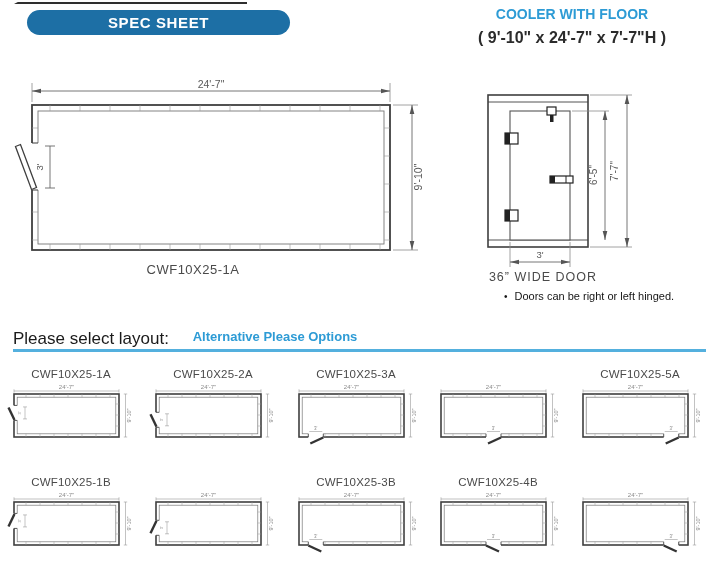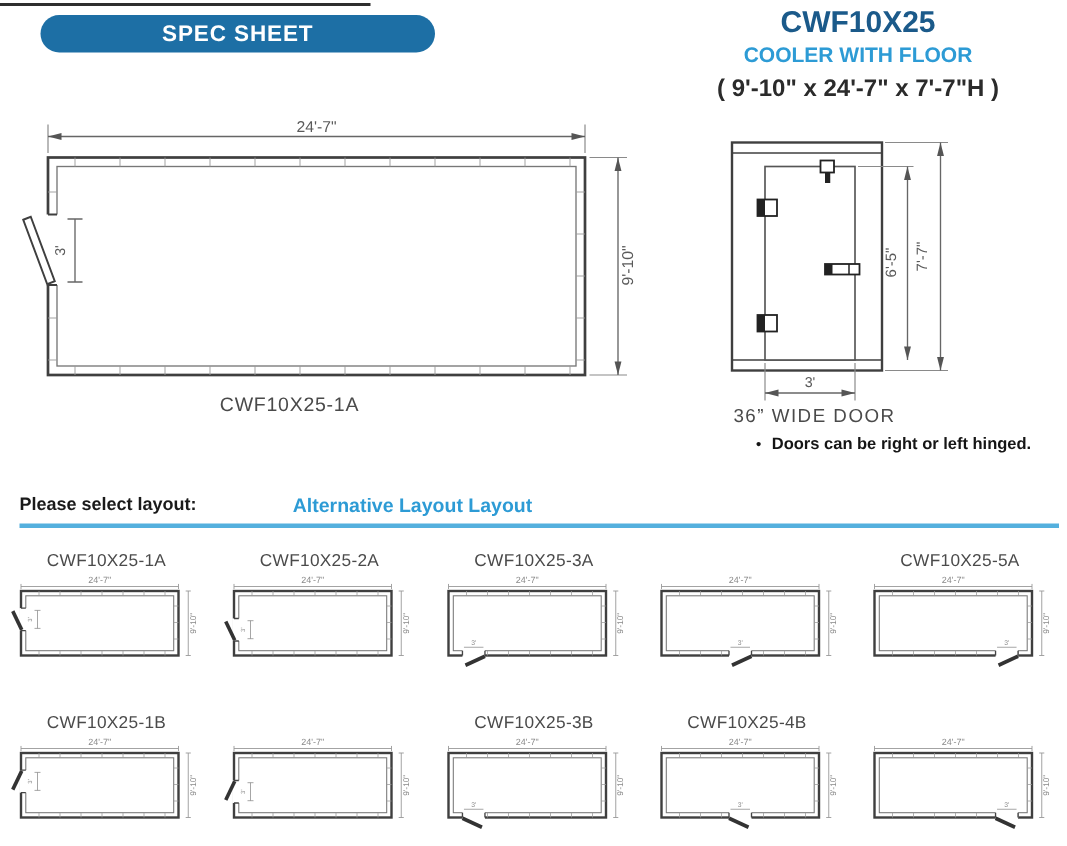--- a/index.html
+++ b/index.html
@@ -1,40 +1,40 @@
 <!DOCTYPE html>
 <html><head>
 <meta charset="utf-8">
 <style>
   html,body{margin:0;padding:0;background:#ffffff;}
   body{font-family:"Liberation Sans", sans-serif;}
-  #page{position:relative;width:711px;height:564px;background:#fff;overflow:hidden;}
+  #page{position:relative;width:711px;height:564px;background:#fff;overflow:hidden;border-radius:28px;}
 
   
   #top-rule{position:absolute;left:0;top:2px;width:247px;height:2px;background:#2e2e2e;}
   #spec-pill{position:absolute;left:27px;top:10px;width:263px;height:25px;border-radius:13px;
              background:#1d6fa5;color:#ffffff;font-weight:bold;font-size:15px;letter-spacing:.6px;
              display:flex;align-items:center;justify-content:center;}
   #title-block{position:absolute;left:452px;top:4px;width:240px;text-align:center;}
   .model{font-size:20px;font-weight:bold;color:#1b5a8a;line-height:22px;}
   .product{font-size:14px;font-weight:600;color:#2d9bd5;line-height:21px;}
   .size{font-size:16px;font-weight:bold;color:#2b2b2b;line-height:21px;margin-top:2px;}
 
   
   #plan-svg{position:absolute;left:0;top:78px;}
   #elev-svg{position:absolute;left:455px;top:85px;}
-  #door-note{position:absolute;left:504px;top:290px;font-size:11px;font-weight:700;color:#151515;}
+  #door-note{position:absolute;left:504px;top:290px;font-size:11px;font-weight:400;color:#151515;}
   #door-note .bullet{margin-right:7px;font-size:10px;}
 
   svg text{font-family:"Liberation Sans", sans-serif;}
   .dimtext{fill:#5a5a5a;}
   .caption{fill:#4a4a4a;}
 
   
-  #select-prompt{position:absolute;left:13px;top:329px;font-size:12px;font-weight:700;color:#1a1a1a;}
+  #select-prompt{position:absolute;left:13px;top:329px;font-size:17px;font-weight:400;color:#1a1a1a;}
   #alt-heading{position:absolute;left:160px;top:329px;width:230px;text-align:center;
                font-size:13px;font-weight:bold;color:#2d9bd5;}
   #section-divider{position:absolute;left:13px;top:349px;width:693px;height:3px;background:#54b0de;}
   #layout-grid{position:absolute;left:0;top:368px;width:711px;height:196px;}
   .layout-cell{position:absolute;width:142px;height:97px;cursor:pointer;}
   .layout-label{position:absolute;left:0;top:0;width:142px;text-align:center;
                 font-size:11.5px;color:#4a4a4a;letter-spacing:.2px;}
   .layout-thumb{position:absolute;left:0;top:13px;}
 </style>
 </head>
@@ -42,21 +42,20 @@
 
 <div id="page">
 
   <div id="top-rule"></div>
 
   <div id="spec-pill">
     <span>SPEC SHEET</span>
   </div>
 
   <div id="title-block">
-    <div class="model">CWF10X25</div>
     <div class="product">COOLER WITH FLOOR</div>
     <div class="size">( 9'-10" x 24'-7" x 7'-7"H )</div>
   </div>
 
   <svg id="plan-svg" width="450" height="205" viewBox="0 0 450 205">
 
     <text class="dimtext" x="211" y="10" font-size="10.5" text-anchor="middle">24'-7"</text>
     <line x1="32" y1="5" x2="32" y2="24" stroke="#8a8a8a" stroke-width="0.8"></line>
     <line x1="390" y1="5" x2="390" y2="24" stroke="#8a8a8a" stroke-width="0.8"></line>
     <line x1="32" y1="13" x2="390" y2="13" stroke="#666" stroke-width="0.9"></line>
@@ -168,21 +167,21 @@
     <text class="dimtext" font-size="9.5" text-anchor="middle" x="85" y="173">3'</text>
 
     <text class="caption" x="88" y="196" font-size="12.5" text-anchor="middle" letter-spacing="1">36” WIDE DOOR</text>
   </svg>
 
   <div id="door-note">
     <span class="bullet">•</span><span>Doors can be right or left hinged.</span>
   </div>
 
   <div id="select-prompt">Please select layout:</div>
-  <div id="alt-heading">Alternative Layout Layout</div>
+  <div id="alt-heading">Alternative Please Options</div>
   <div id="section-divider"></div>
 
   <div id="layout-grid">
       <div class="layout-cell" style="left: 0px; top: 0px;">
         <div class="layout-label">CWF10X25-1A</div>
         <svg class="layout-thumb" width="142" height="68" viewBox="0 0 142 68">
           <text x="66.5" y="7.5" font-size="6" text-anchor="middle" fill="#8a8a8a">24'-7"</text>
           <line x1="14" y1="10" x2="119" y2="10" stroke="#999" stroke-width="0.6"></line>
           <line x1="14" y1="8.3" x2="14" y2="11.7" stroke="#999" stroke-width="0.6"></line>
           <line x1="119" y1="8.3" x2="119" y2="11.7" stroke="#999" stroke-width="0.6"></line>

